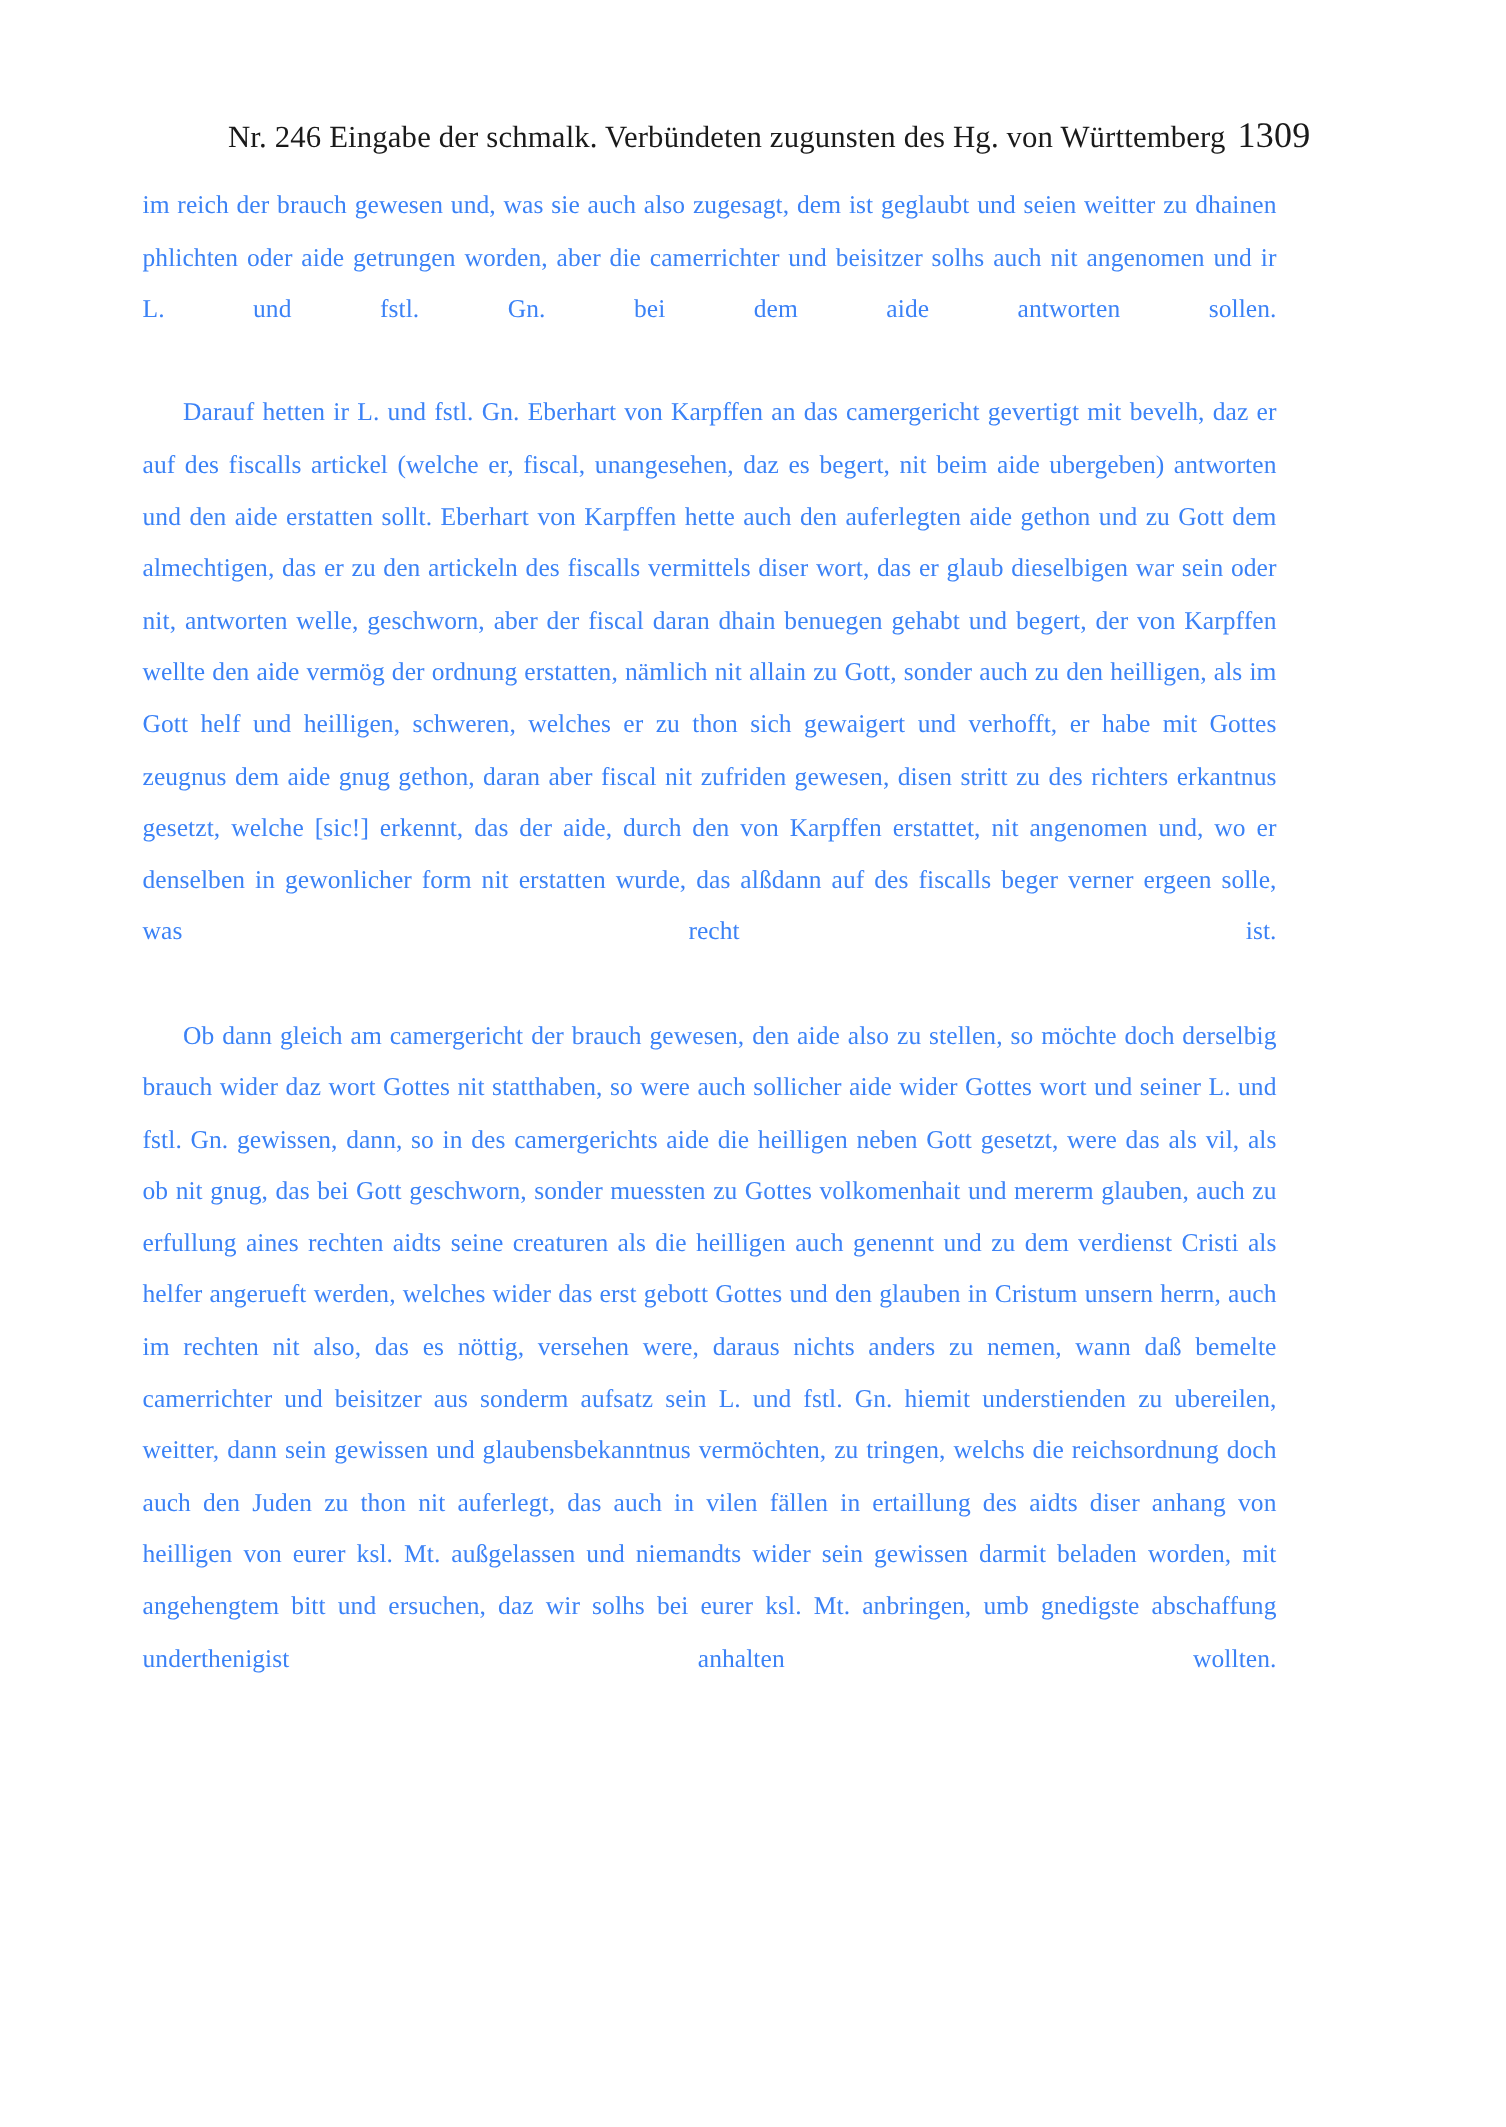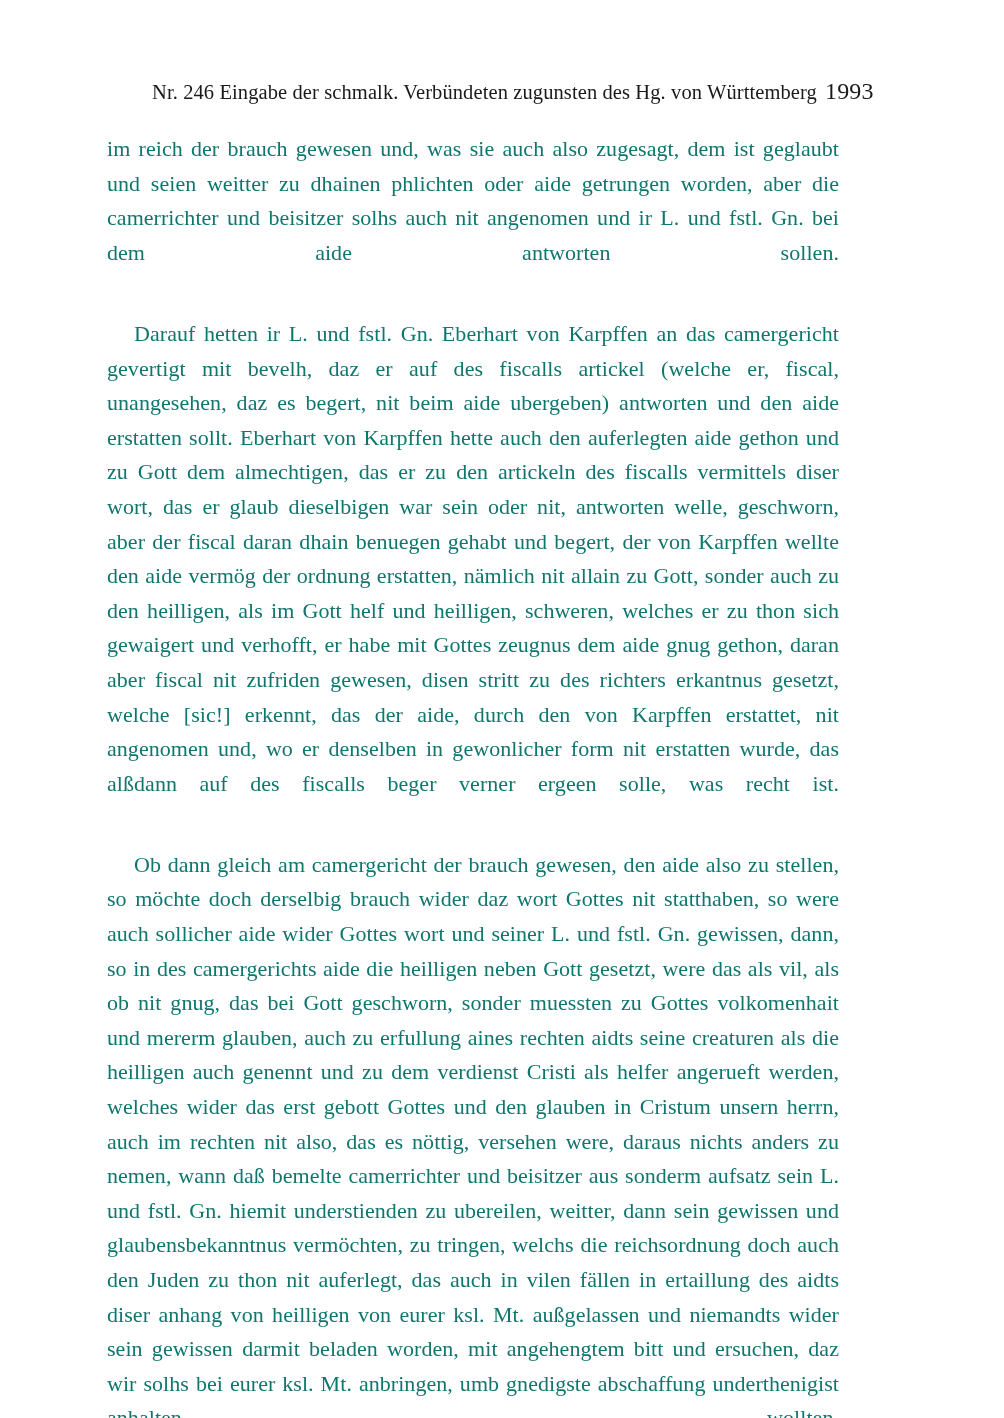--- a/index.html
+++ b/index.html
@@ -50,28 +50,28 @@
 
   
   .textblock {
     position: absolute;
     left: 95px;
     top: 120px;
     width: 756px;
   }
 
   .para {
-    margin: 12px;
+    margin: 0;
     text-align: justify;
     text-justify: inter-word;
-    font-size: 22px;
+    font-size: 17px;
     line-height: 34.6px;
     letter-spacing: 0.05px;
     word-spacing: 0.4px;
-    color: #0f766e;
+    color: #3b82f6;
     hyphens: none;
   }
   .para.indent {
     text-indent: 27px;
   }
   
   .para::after {
     content: "";
     display: inline-block;
     width: 100%;
@@ -80,21 +80,21 @@
   .sic {
   }
 </style>
 </head>
 <body>
 
 <div class="page">
 
   <div class="running-head">
     <span class="running-head-title">Nr. 246 Eingabe der schmalk. Verbündeten zugunsten des Hg. von Württemberg</span>
-    <span class="running-head-folio">1993</span>
+    <span class="running-head-folio">1309</span>
   </div>
 
   <div class="textblock">
 
     <p class="para">
       <span>im reich der brauch gewesen und, was sie auch also zugesagt, dem ist geglaubt und seien weitter zu dhainen phlichten oder aide getrungen worden, aber die camerrichter und beisitzer solhs auch nit angenomen und ir L. und fstl. Gn. bei dem aide antworten sollen.</span>
     </p>
 
     <p class="para indent">
       <span>Darauf hetten ir L. und fstl. Gn. Eberhart von Karpffen an das camergericht gevertigt mit bevelh, daz er auf des fiscalls artickel (welche er, fiscal, unangesehen, daz es begert, nit beim aide ubergeben) antworten und den aide erstatten sollt. Eberhart von Karpffen hette auch den auferlegten aide gethon und zu Gott dem almechtigen, das er zu den artickeln des fiscalls vermittels diser wort, das er glaub dieselbigen war sein oder nit, antworten welle, geschworn, aber der fiscal daran dhain benuegen gehabt und begert, der von Karpffen wellte den aide vermög der ordnung erstatten, nämlich nit allain zu Gott, sonder auch zu den heilligen, als im Gott helf und heilligen, schweren, welches er zu thon sich gewaigert und verhofft, er habe mit Gottes zeugnus dem aide gnug gethon, daran aber fiscal nit zufriden gewesen, disen stritt zu des richters erkantnus gesetzt, welche </span><span class="sic">[sic!]</span><span> erkennt, das der aide, durch den von Karpffen erstattet, nit angenomen und, wo er denselben in gewonlicher form nit erstatten wurde, das alßdann auf des fiscalls beger verner ergeen solle, was recht ist.</span>

